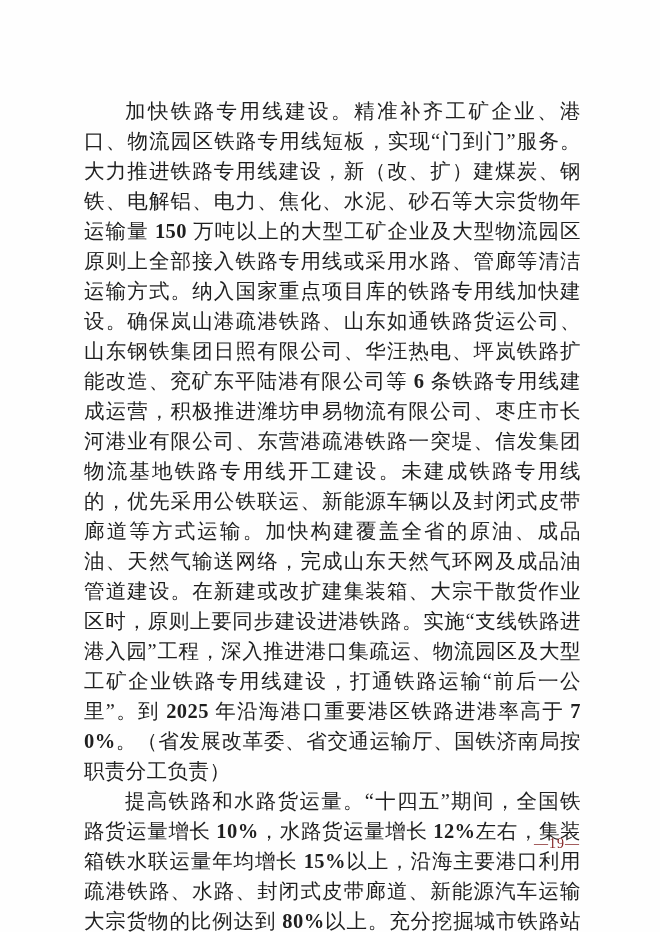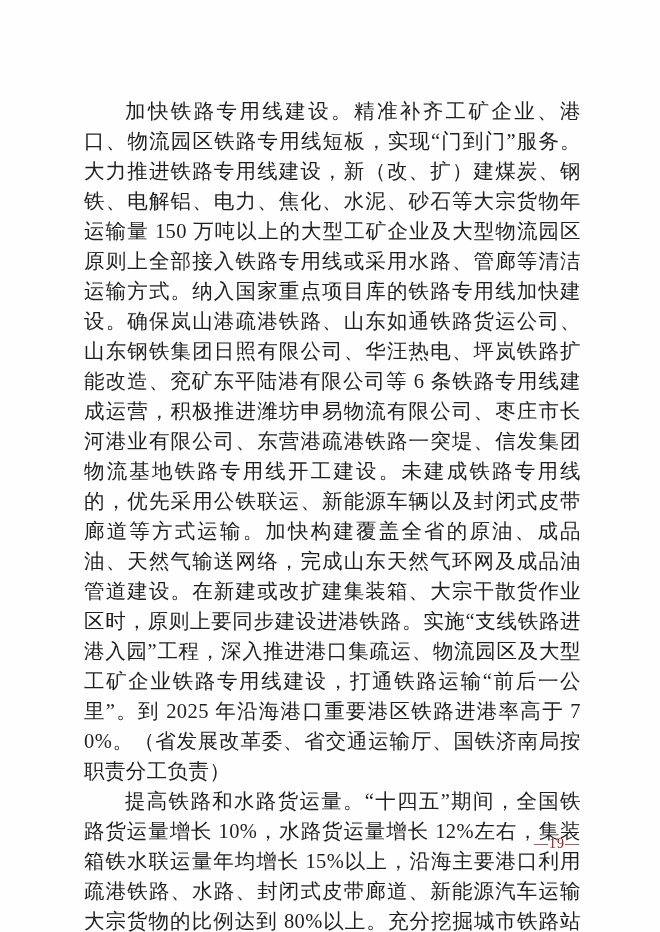--- a/index.html
+++ b/index.html
@@ -34,21 +34,21 @@
     letter-spacing: 0.4px;
     word-break: break-all;
   }
   .run-lead {
     font-weight: 400;
   }
   .run-normal {
     font-weight: 400;
   }
   .run-num {
-    font-weight: 400;
+    font-weight: 700;
     font-family: "Liberation Serif", serif;
   }
   .run-kaiti {
     font-weight: 400;
   }
   .page-number {
     position: absolute;
     top: 836px;
     right: 80px;
     font-size: 14px;

